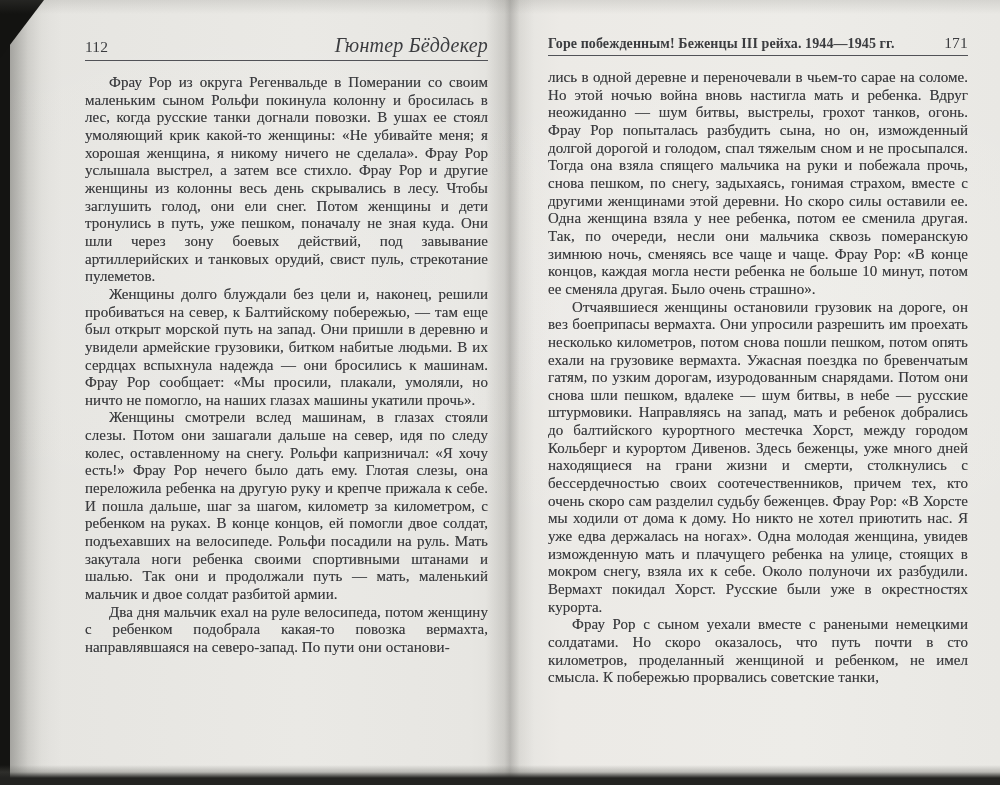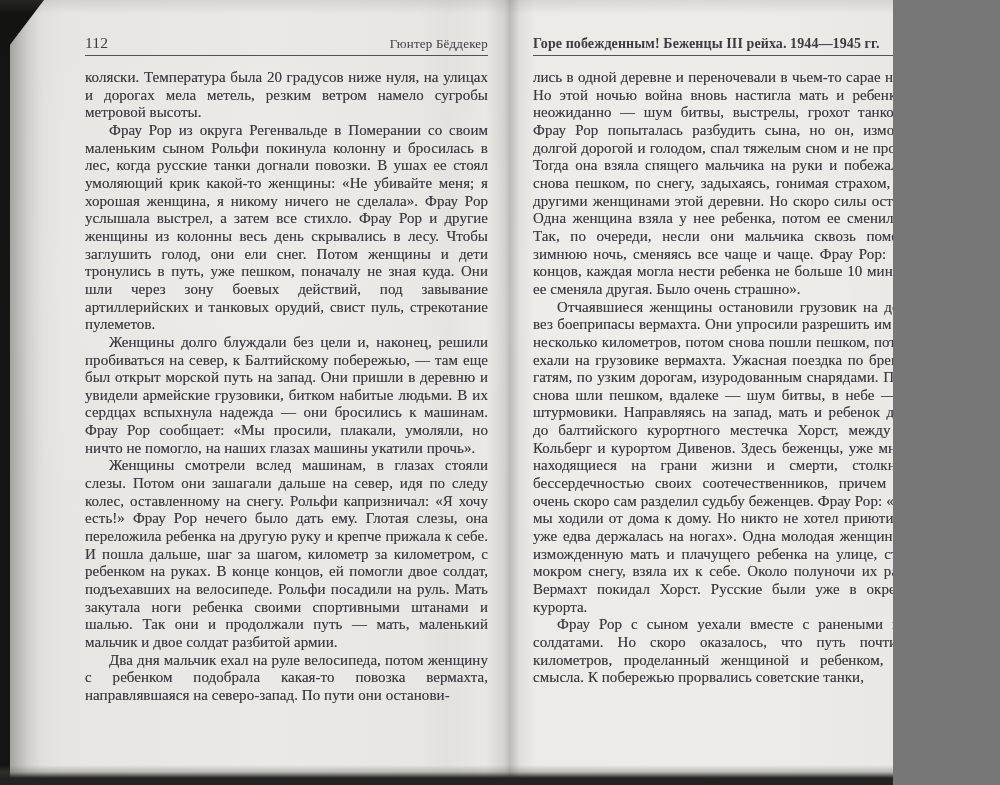--- a/index.html
+++ b/index.html
@@ -1,18 +1,18 @@
 <!DOCTYPE html>
 <html><head>
 <meta charset="utf-8">
 <style>
   html,body { margin:0; padding:0; background:#777; }
   .scan {
     position:relative;
-    width:893px; height:785px;
+    width:1000px; height:785px;
     overflow:hidden;
     background:
       radial-gradient(ellipse 600px 400px at 25% 35%, rgba(255,255,255,.10), transparent 70%),
       radial-gradient(ellipse 600px 420px at 75% 40%, rgba(255,255,255,.12), transparent 70%),
       linear-gradient(90deg, #d9d8d4 0%, #e6e5e1 5%, #eae9e5 30%, #e7e6e2 47%, #e2e1dd 50%, #eceae6 56%, #edecE8 80%, #e9e8e4 100%);
     font-family:"Liberation Serif","DejaVu Serif",serif;
   }
   
   .edge-left { position:absolute; left:0; top:0; width:10px; height:785px; background:#141412; }
   .corner-tri { position:absolute; left:0; top:0; width:0; height:0;
@@ -22,25 +22,25 @@
   .gutter-shadow { position:absolute; left:486px; top:0; width:48px; height:785px;
     background:linear-gradient(90deg, transparent, rgba(125,123,117,.22) 38%, rgba(98,96,92,.34) 50%, rgba(150,148,142,.14) 70%, transparent); }
   .bottom-shadow { position:absolute; left:0; bottom:0; width:1000px; height:20px;
     background:linear-gradient(180deg, transparent, rgba(95,95,90,.35) 35%, #232321 65%); }
   .top-fade { position:absolute; left:0; top:0; width:1000px; height:14px;
     background:linear-gradient(180deg, rgba(120,120,115,.18), transparent); }
 
   
   .page { position:absolute; top:34px; color:#393a3d; }
   .page.left  { left:85px;  width:403px; }
-  .page.right { left:533px; width:420px; }
+  .page.right { left:548px; width:420px; }
   .page-header { display:flex; justify-content:space-between; align-items:baseline;
     font-size:15px; color:#3b3c3f; letter-spacing:.2px; }
   .page-header .pagenum { font-size:15.5px; }
-  .running.italic { font-size:13px; }
+  .running.italic { font-style:italic; font-size:20px; }
   .running.bold { font-weight:bold; font-size:14px; letter-spacing:.1px; }
   .header-rule { border:0; border-bottom:1.6px solid #515257; margin:3px 0 0 0; }
 
   .page-body { margin-top:13px; font-size:15px; line-height:17.65px;
     text-align:justify; color:#3a3b3e; letter-spacing:.05px;
     text-shadow:0 0 .5px rgba(58,59,62,.55); }
   .page-body p.para { margin:0; }
   .page-body p.indent { text-indent:24px;font-family:Liberation Serif, serif; }
 </style>
 </head>
@@ -52,36 +52,35 @@
   <div class="corner-tri"></div>
   <div class="top-fade"></div>
 
   <div class="page left">
     <div class="page-header">
       <span class="pagenum">112</span>
       <span class="running italic">Гюнтер Бёддекер</span>
     </div>
     <hr class="header-rule">
     <div class="page-body" id="left-body">
-        <p class="para">коляски. Температура была 20 градусов ниже нуля, на улицах и дорогах мела метель, резким ветром намело сугробы метровой высоты.</p>
         <p class="para indent">Фрау Рор из округа Регенвальде в Померании со своим маленьким сыном Рольфи покинула колонну и бросилась в лес, когда русские танки догнали повозки. В ушах ее стоял умоляющий крик какой-то женщины: «Не убивайте меня; я хорошая женщина, я никому ничего не сделала». Фрау Рор услышала выстрел, а затем все стихло. Фрау Рор и другие женщины из колонны весь день скрывались в лесу. Чтобы заглушить голод, они ели снег. Потом женщины и дети тронулись в путь, уже пешком, поначалу не зная куда. Они шли через зону боевых действий, под завывание артиллерийских и танковых орудий, свист пуль, стрекотание пулеметов.</p>
         <p class="para indent">Женщины долго блуждали без цели и, наконец, решили пробиваться на север, к Балтийскому побережью, — там еще был открыт морской путь на запад. Они пришли в деревню и увидели армейские грузовики, битком набитые людьми. В их сердцах вспыхнула надежда — они бросились к машинам. Фрау Рор сообщает: «Мы просили, плакали, умоляли, но ничто не помогло, на наших глазах машины укатили прочь».</p>
         <p class="para indent">Женщины смотрели вслед машинам, в глазах стояли слезы. Потом они зашагали дальше на север, идя по следу колес, оставленному на снегу. Рольфи капризничал: «Я хочу есть!» Фрау Рор нечего было дать ему. Глотая слезы, она переложила ребенка на другую руку и крепче прижала к себе. И пошла дальше, шаг за шагом, километр за километром, с ребенком на руках. В конце концов, ей помогли двое солдат, подъехавших на велосипеде. Рольфи посадили на руль. Мать закутала ноги ребенка своими спортивными штанами и шалью. Так они и продолжали путь — мать, маленький мальчик и двое солдат разбитой армии.</p>
         <p class="para indent">Два дня мальчик ехал на руле велосипеда, потом женщину с ребенком подобрала какая-то повозка вермахта, направлявшаяся на северо-запад. По пути они останови-</p>
       </div>
   </div>
 
   <div class="page right">
     <div class="page-header">
       <span class="running bold">Горе побежденным! Беженцы III рейха. 1944—1945 гг.</span>
       <span class="pagenum">171</span>
     </div>
     <hr class="header-rule">
     <div class="page-body" id="right-body">
         <p class="para">лись в одной деревне и переночевали в чьем-то сарае на соломе. Но этой ночью война вновь настигла мать и ребенка. Вдруг неожиданно — шум битвы, выстрелы, грохот танков, огонь. Фрау Рор попыталась разбудить сына, но он, изможденный долгой дорогой и голодом, спал тяжелым сном и не просыпался. Тогда она взяла спящего мальчика на руки и побежала прочь, снова пешком, по снегу, задыхаясь, гонимая страхом, вместе с другими женщинами этой деревни. Но скоро силы оставили ее. Одна женщина взяла у нее ребенка, потом ее сменила другая. Так, по очереди, несли они мальчика сквозь померанскую зимнюю ночь, сменяясь все чаще и чаще. Фрау Рор: «В конце концов, каждая могла нести ребенка не больше 10 минут, потом ее сменяла другая. Было очень страшно».</p>
         <p class="para indent">Отчаявшиеся женщины остановили грузовик на дороге, он вез боеприпасы вермахта. Они упросили разрешить им проехать несколько километров, потом снова пошли пешком, потом опять ехали на грузовике вермахта. Ужасная поездка по бревенчатым гатям, по узким дорогам, изуродованным снарядами. Потом они снова шли пешком, вдалеке — шум битвы, в небе — русские штурмовики. Направляясь на запад, мать и ребенок добрались до балтийского курортного местечка Хорст, между городом Кольберг и курортом Дивенов. Здесь беженцы, уже много дней находящиеся на грани жизни и смерти, столкнулись с бессердечностью своих соотечественников, причем тех, кто очень скоро сам разделил судьбу беженцев. Фрау Рор: «В Хорсте мы ходили от дома к дому. Но никто не хотел приютить нас. Я уже едва держалась на ногах». Одна молодая женщина, увидев изможденную мать и плачущего ребенка на улице, стоящих в мокром снегу, взяла их к себе. Около полуночи их разбудили. Вермахт покидал Хорст. Русские были уже в окрестностях курорта.</p>
-        <p class="para indent">Фрау Рор с сыном уехали вместе с ранеными посадили солдатами. Но скоро оказалось, что путь почти в сто километров, проделанный женщиной и ребенком, не имел смысла. К побережью прорвались советские танки,</p>
+        <p class="para indent">Фрау Рор с сыном уехали вместе с ранеными немецкими солдатами. Но скоро оказалось, что путь почти в сто километров, проделанный женщиной и ребенком, не имел смысла. К побережью прорвались советские танки,</p>
       </div>
   </div>
 
   <div class="gutter-shadow"></div>
   <div class="bottom-shadow"></div>
 </div>
 
 </body></html>

